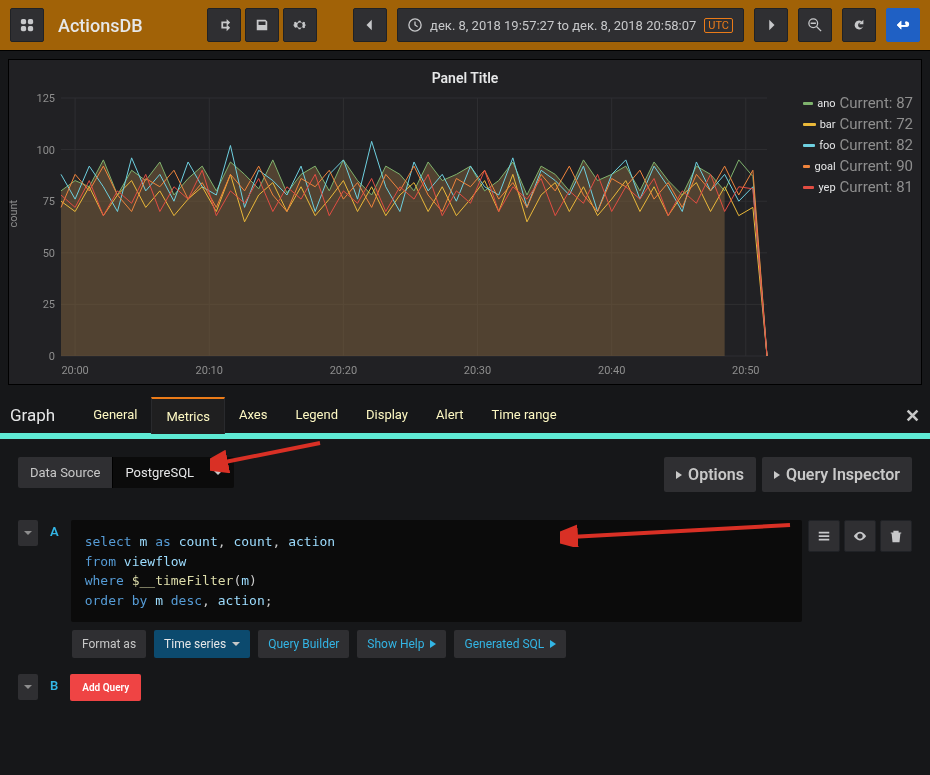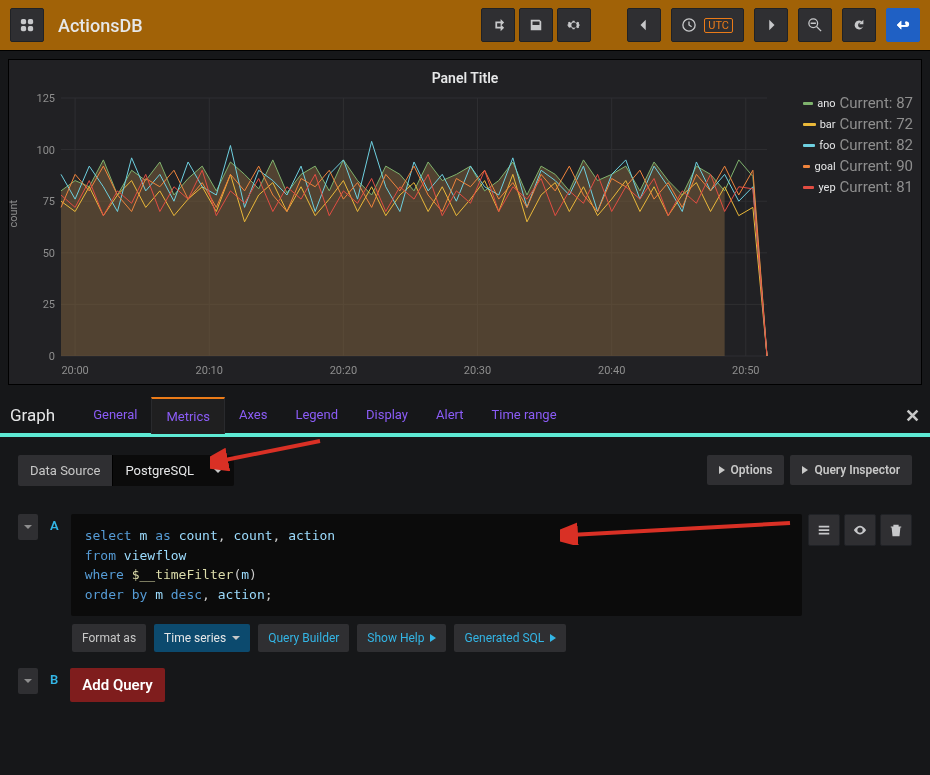--- a/index.html
+++ b/index.html
@@ -15,46 +15,46 @@
 .panel{background:#212124;border:1px solid #000;padding:6px 8px 4px 8px;position:relative}
 .panel-title{text-align:center;font-size:14px;font-weight:600;color:#e6e7e8;padding:4px 0}
 .chart-wrap{display:flex;position:relative}
 .yaxis-label{position:absolute;left:-4px;top:50%;transform:rotate(-90deg) translateX(50%);transform-origin:left;font-size:11px;color:#8e8e8e}
 .plot-box{flex:1;position:relative}
 .legend{width:110px;font-size:11px;padding:4px 0 0 6px}
 .legend-row{display:flex;align-items:center;gap:4px;margin-bottom:3px;white-space:nowrap}
 .legend-swatch{display:inline-block;width:14px;height:3px;border-radius:1px}
 .legend-name{color:#e6e7e8}
 .legend-val{color:#8e8e8e;font-size:15px}
-.editor-bar{display:flex;align-items:center;border-bottom:4px solid #5eead4;padding:0 10px;margin-top:4px}
+.editor-bar{display:flex;align-items:center;border-bottom:6px solid #5eead4;padding:0 10px;margin-top:4px}
 .editor-type{font-size:17px;color:#e6e7e8;margin-right:24px}
 .tabs{display:flex}
-.tab{padding:10px 14px;color:#8b5cf6;cursor:pointer;font-size:13px}
+.tab{padding:10px 14px;color:#fef9c3;cursor:pointer;font-size:13px}
 .tab.active{background:#1f1f20;border:1px solid #292a2d;border-top:2px solid #eb7b18;border-bottom:none;margin-bottom:-1px}
 .close-x{margin-left:auto;color:#c8c8c8;cursor:pointer;font-size:18px;font-weight:bold}
 .editor-body{padding:18px 18px 24px 18px}
 .ds-row{display:flex;align-items:flex-start;gap:0;margin-bottom:28px}
 .label-chip{background:#2f2f32;padding:8px 12px;color:#c8c8c8;border-radius:2px 0 0 2px}
 .select-chip{background:#0b0b0b;padding:8px 12px;color:#e6e7e8;border-left:1px solid #000;cursor:pointer;display:flex;align-items:center;gap:20px;border-radius:0 2px 2px 0}
 .right-btns{margin-left:auto;display:flex;gap:6px}
-.chip-btn{background:#2f2f32;padding:8px 12px;color:#c8c8c8;cursor:pointer;border-radius:2px;display:flex;align-items:center;gap:6px;font-size:12px;font-weight:600}
+.chip-btn{background:#2f2f32;padding:8px 12px;color:#c8c8c8;cursor:pointer;border-radius:2px;display:flex;align-items:center;gap:6px;font-size:16px;font-weight:600}
 .query-row{display:flex;align-items:flex-start;gap:6px;margin-bottom:8px}
 .collapse-btn{width:20px;height:26px;background:#2f2f32;display:flex;align-items:center;justify-content:center;cursor:pointer;color:#8e8e8e;border-radius:2px}
 .query-letter{color:#33b5e5;font-weight:600;padding:4px 6px}
 .code-box{flex:1;background:#0b0b0b;padding:12px 14px;font-family:Menlo,Consolas,monospace;font-size:13px;line-height:1.5;color:#ccc;border-radius:2px}
 .kw{color:#569cd6}
 .id{color:#9cdcfe}
 .fn{color:#dcdcaa}
 .row-tools{display:flex;gap:4px}
 .row-tools .icon-btn{width:30px;height:30px;background:#2f2f32}
 .sub-row{display:flex;align-items:center;gap:8px;margin:8px 0 16px 54px}
 .sub-chip{background:#2f2f32;padding:7px 10px;color:#33b5e5;cursor:pointer;border-radius:2px;display:flex;align-items:center;gap:6px;font-size:12px}
 .sub-chip.plain{color:#c8c8c8}
 .sub-chip.dark{background:#0c4a6e;color:#e6e7e8}
-.add-query-btn{background:#7f1d1d;color:#fff;padding:8px 12px;cursor:pointer;border-radius:2px;font-weight:600;font-size:15px}
+.add-query-btn{background:#ef4444;color:#fff;padding:8px 12px;cursor:pointer;border-radius:2px;font-weight:600;font-size:10px}
 .arrow{position:absolute;pointer-events:none}
 </style>
 </head>
 <body>
 
 <div class="topbar">
   <div class="icon-btn">
     <svg viewBox="0 0 16 16">
         <rect x="1" y="1" width="6" height="6" rx="2"></rect>
         <rect x="9" y="1" width="6" height="6" rx="2"></rect>
@@ -87,20 +87,21 @@
   <div class="icon-btn">
       <svg viewBox="0 0 16 16">
         <path d="M10 2L4 8l6 6z"></path>
       </svg>
     </div>
   <div class="time-picker">
     <svg viewBox="0 0 16 16" width="14" height="14" fill="currentColor">
         <circle cx="8" cy="8" r="7" fill="none" stroke="currentColor" stroke-width="1.5"></circle>
         <path d="M8 4v4l3 2" stroke="currentColor" stroke-width="1.5" fill="none"></path>
       </svg>
+    <span>дек. 8, 2018 19:57:27 to дек. 8, 2018 20:58:07</span>
     <span class="utc">UTC</span>
   </div>
   <div class="icon-btn">
       <svg viewBox="0 0 16 16">
         <path d="M6 2l6 6-6 6z"></path>
       </svg>
     </div>
   <div class="icon-btn">
       <svg viewBox="0 0 16 16">
         <circle cx="6" cy="6" r="5" fill="none" stroke="currentColor" stroke-width="1.5"></circle>

